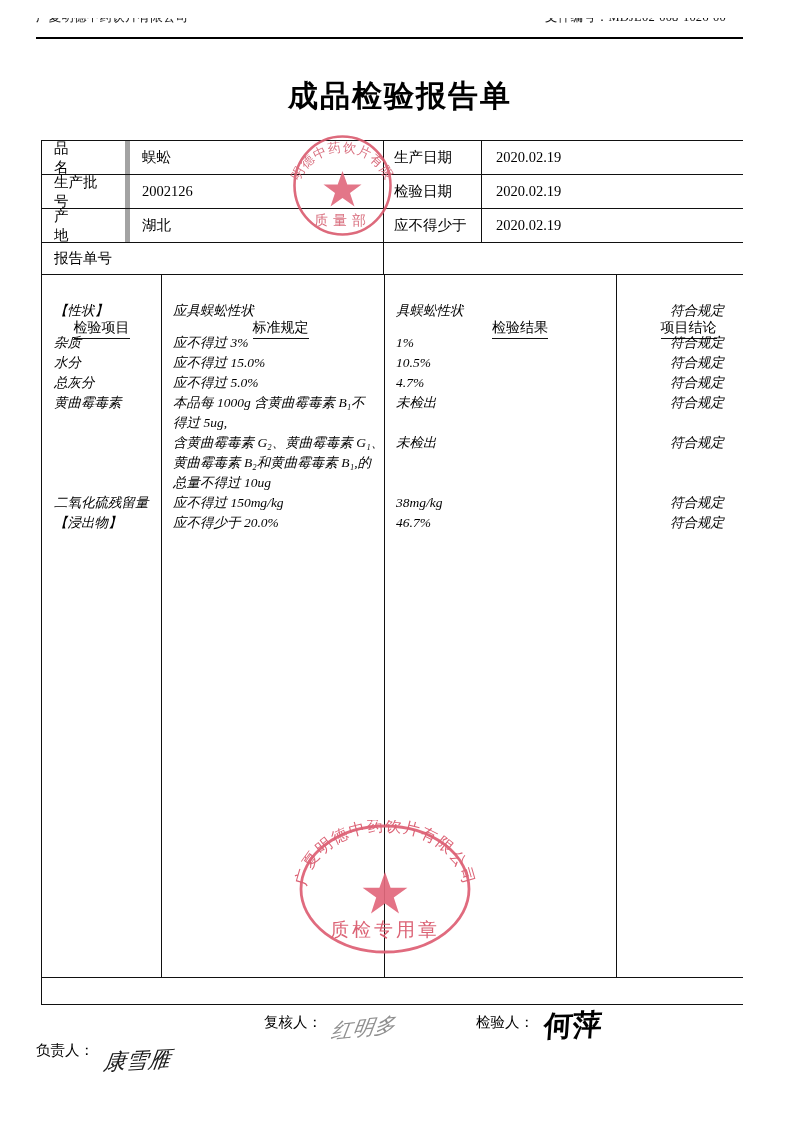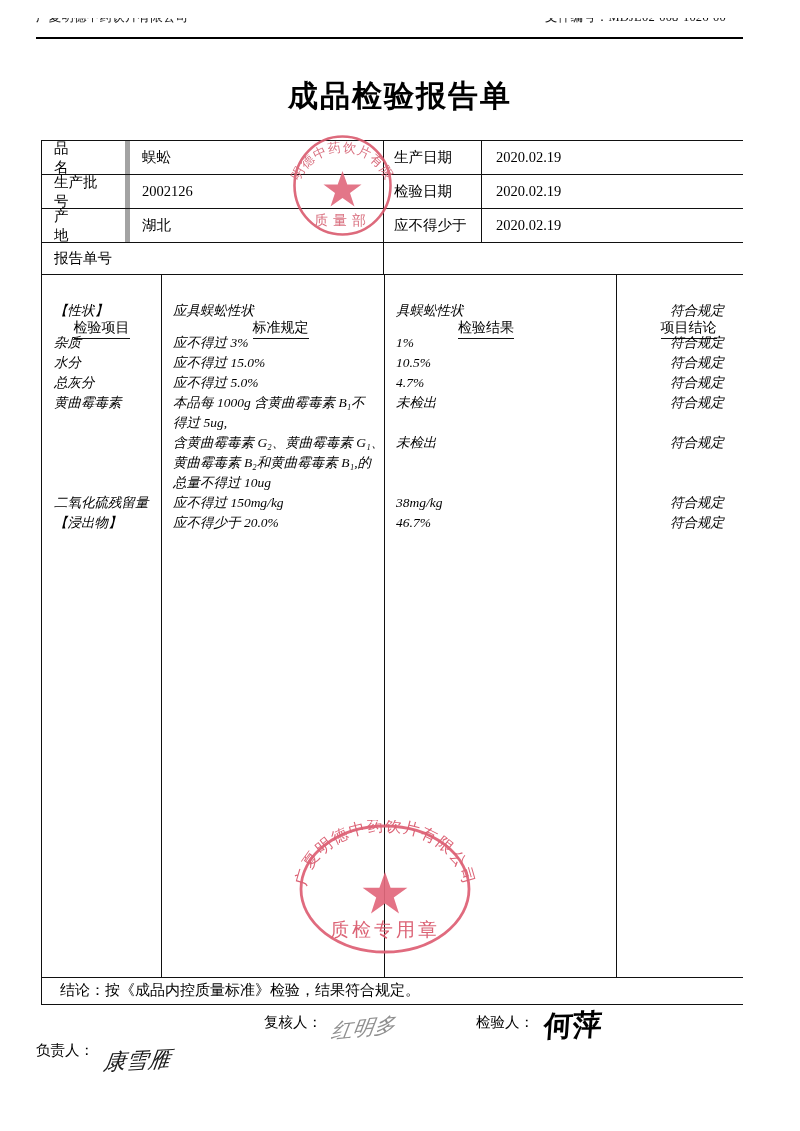--- a/index.html
+++ b/index.html
@@ -167,21 +167,21 @@
     justify-content: center;
     font-size: 14px;
     margin-top: 41px;
   }
   .th span {
     border-bottom: 1px solid #111;
     padding-bottom: 1px;
   }
   .th.c1 { left: 0;    width: 119px; }
   .th.c2 { left: 119px; width: 223px; padding-left: 8px; }
-  .th.c3 { left: 328px; width: 232px; }
+  .th.c3 { left: 362px; width: 232px; }
   .th.c4 { left: 574px; width: 145px; font-family: Liberation Serif, serif; }
 
   
   .vline {
     position: absolute;
     top: 134px;
     width: 0;
     height: 702px;
     border-left: 1px solid #111;
   }
@@ -436,21 +436,20 @@
         </div>
         <div class="row">
           <div class="c c1">【浸出物】</div>
           <div class="c c2">应不得少于 20.0%</div>
           <div class="c c3">46.7%</div>
           <div class="c c4">符合规定</div>
         </div>
       </div>
 
     <div class="concl-sep"></div>
-    <div class="conclusion">结论：按《成品内控质量标准》检验，结果符合规定。</div>
   </div>
 
   <div class="stamp stamp-top">
     <svg viewBox="0 0 123 123" width="123" height="123" aria-hidden="true">
       <defs>
         <path id="arcTop" d="M 16,63 A 47,47 0 0 1 107,63" fill="none"></path>
       </defs>
       <ellipse cx="61.5" cy="61.5" rx="48" ry="49" fill="none" stroke="#d9566a" stroke-width="2.6"></ellipse>
       <text font-size="13" fill="#d35a6c" font-family="'Liberation Serif', serif" letter-spacing="1">
         <textPath href="#arcTop" startOffset="50%" text-anchor="middle">广夏明德中药饮片有限公司</textPath>

